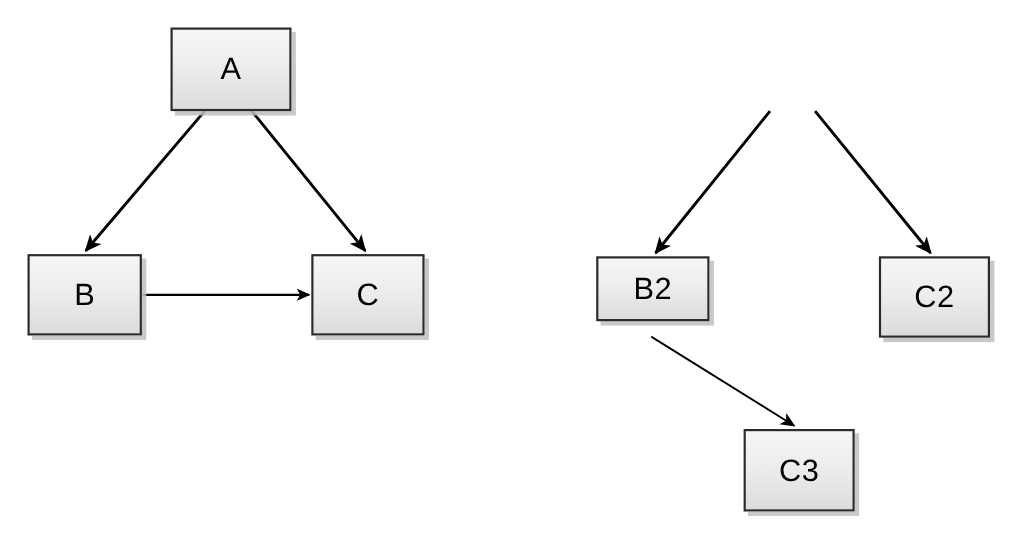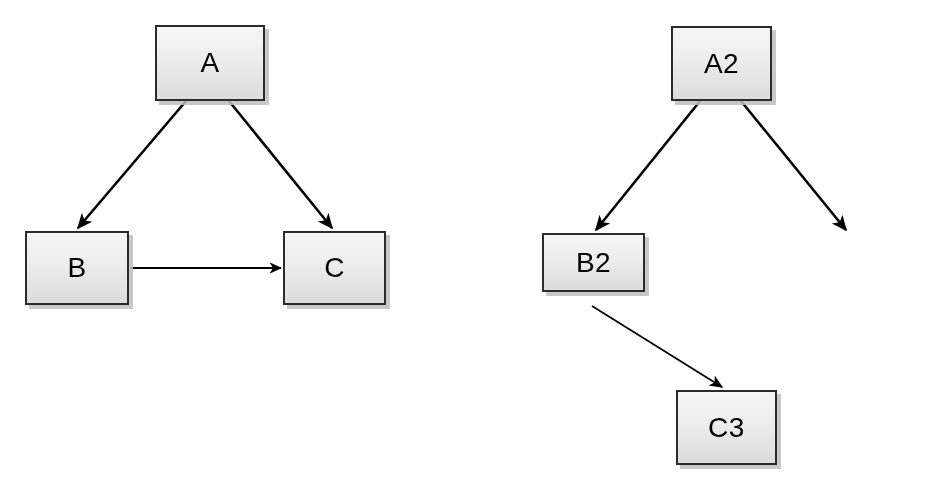--- a/index.html
+++ b/index.html
@@ -69,23 +69,23 @@
   <div class="node" style="left: 155px; top: 25px; width: 110px; height: 76px;">
     <span class="node-label">A</span>
   </div>
   <div class="node" style="left: 25px; top: 231px; width: 104px; height: 74px;">
     <span class="node-label">B</span>
   </div>
   <div class="node" style="left: 283px; top: 231px; width: 103px; height: 74px;">
     <span class="node-label">C</span>
   </div>
 
-  <div class="node" style="left: 671px; top: 26px; width: 101px; height: 75px;">
-    <span class="node-label">A2</span>
-  </div>
   <div class="node" style="left: 542px; top: 233px; width: 103px; height: 59px;">
     <span class="node-label">B2</span>
+  </div>
+  <div class="node" style="left: 799px; top: 233px; width: 101px; height: 74px;">
+    <span class="node-label">C2</span>
   </div>
   <div class="node" style="left: 676px; top: 390px; width: 101px; height: 75px;">
     <span class="node-label">C3</span>
   </div>
 
 </div>
 
 </body></html>

